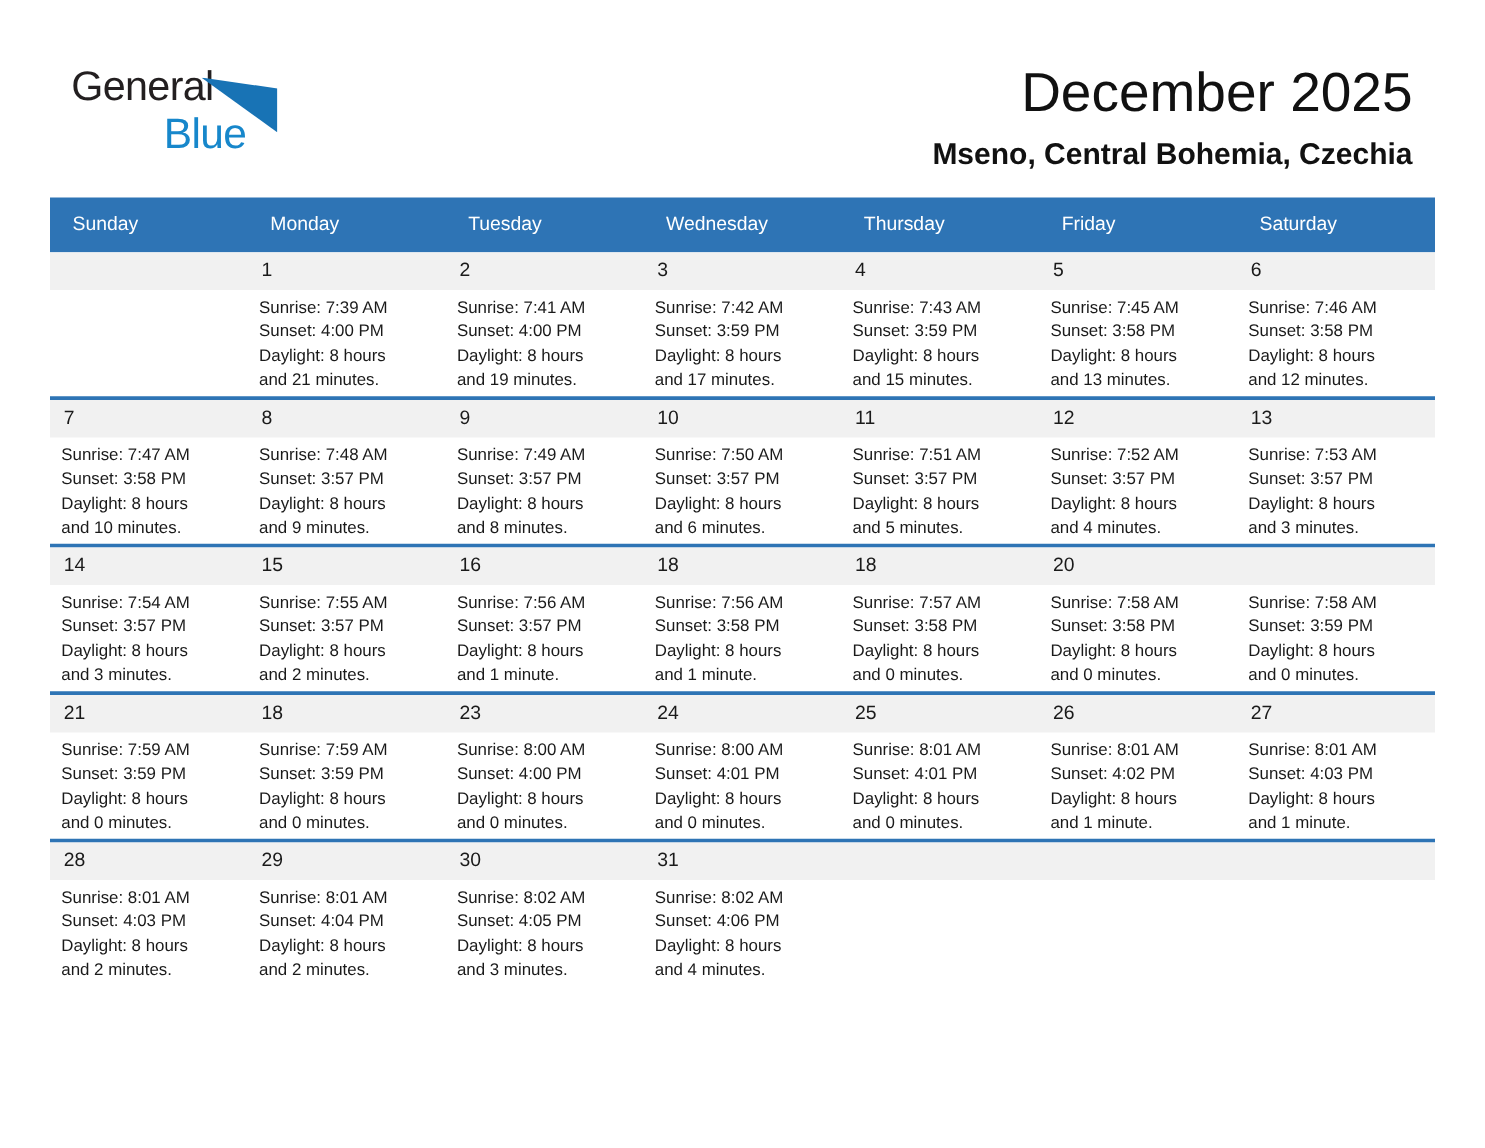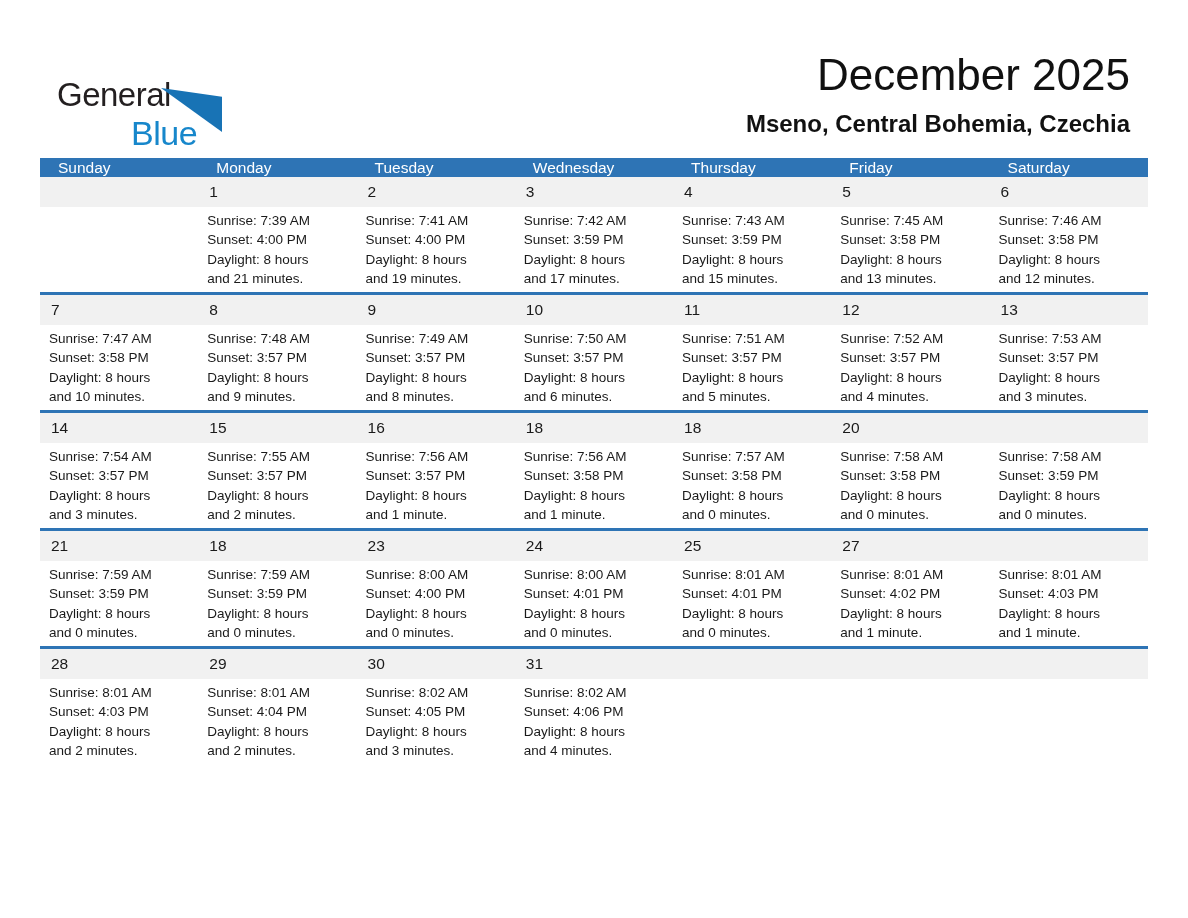--- a/index.html
+++ b/index.html
@@ -12,37 +12,37 @@
   }
   *{box-sizing:border-box;}
   html,body{margin:0;padding:0;}
   body{
     width:1188px;height:918px;background:#ffffff;
     font-family:"Liberation Sans",sans-serif;color:#1a1a1a;
   }
   .page{position:relative;width:1188px;height:918px;background:#fff;overflow:hidden;}
 
   
-  .logo{position:absolute;left:57px;top:76px;width:260px;height:100px;}
+  .logo{position:absolute;left:57px;top:50px;width:260px;height:100px;}
   .logo-general{position:absolute;left:0;top:0;font-size:33px;letter-spacing:-0.5px;color:var(--logo-black);}
   .logo-triangle{
     position:absolute;left:104px;top:12px;width:61px;height:44px;
     background:var(--logo-triangle);
     clip-path:polygon(0 0,100% 20%,100% 100%);
   }
   .logo-blue{position:absolute;left:74px;top:38px;font-size:34px;letter-spacing:-0.5px;color:var(--logo-blue);}
 
   
   .titles{position:absolute;right:58px;top:50px;text-align:right;}
   .title{margin:0;font-size:44px;font-weight:400;line-height:1.15;color:#111;}
   .subtitle{margin:9px 0 0 0;font-size:24px;font-weight:700;color:#111;}
 
   
   .calendar{position:absolute;left:40px;top:158px;width:1108px;}
-  .weekday-row{display:flex;height:19px;align-items:center;background:var(--header-bg);}
+  .weekday-row{display:flex;height:44px;align-items:center;background:var(--header-bg);}
   .weekday-cell{flex:0 0 auto;width:158.28px;padding-left:18px;color:#fff;font-size:15.5px;}
 
   .week{background:#fff;}
   .week.bordered{border-top:3px solid var(--week-border);}
   .day-strip{display:flex;height:30px;background:var(--strip-bg);}
   .day-num{flex:0 0 auto;width:158.28px;padding:6px 0 0 11px;font-size:15.5px;color:#1a1a1a;}
   .content-row{display:flex;height:85px;}
   .day-cell{flex:0 0 auto;width:158.28px;padding:4px 4px 0 9px;}
   .cell-line{font-size:13.5px;line-height:19.4px;color:#1a1a1a;white-space:nowrap;}
 </style>
@@ -232,20 +232,21 @@
             </div>
           </div>
         </div>
         <div class="week bordered">
           <div class="day-strip">
             <div class="day-num">21</div>
             <div class="day-num">18</div>
             <div class="day-num">23</div>
             <div class="day-num">24</div>
             <div class="day-num">25</div>
+            <div class="day-num">26</div>
             <div class="day-num">27</div>
           </div>
           <div class="content-row">
             <div class="day-cell">
               <div class="cell-line">Sunrise: 7:59 AM</div>
               <div class="cell-line">Sunset: 3:59 PM</div>
               <div class="cell-line">Daylight: 8 hours</div>
               <div class="cell-line">and 0 minutes.</div>
             </div>
             <div class="day-cell">

